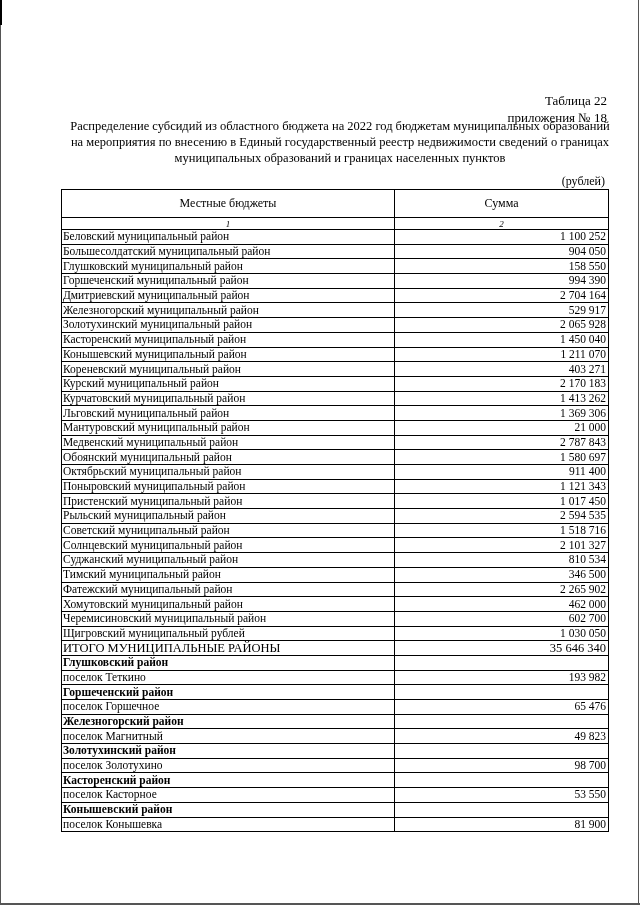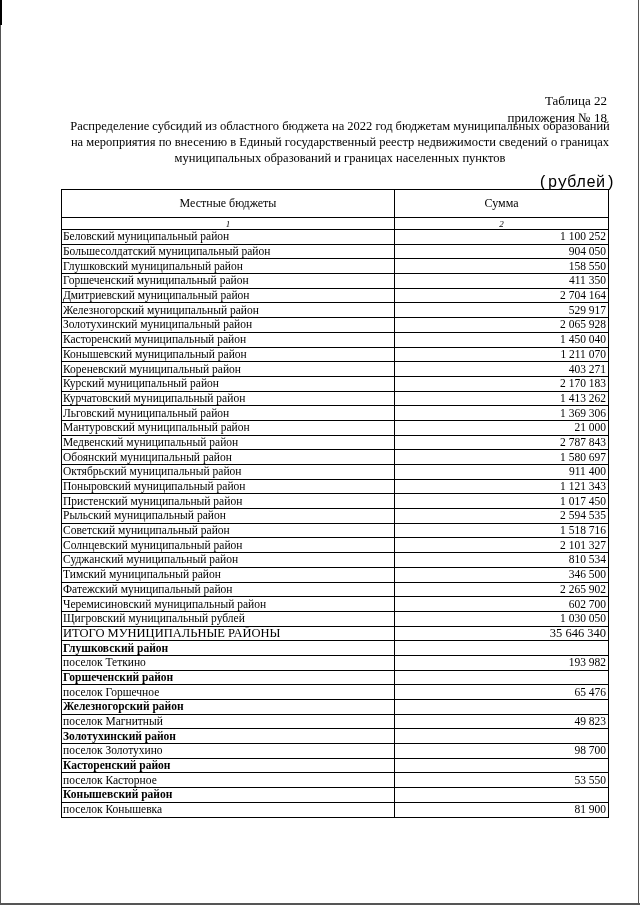--- a/index.html
+++ b/index.html
@@ -14,21 +14,21 @@
 
     .table-ref {
       position: absolute; right: 33px; top: 56px; text-align: right;
       font-size: 13px; line-height: 17px; margin-top: 36px;
     }
     .doc-title {
       position: absolute; left: 70px; width: 540px; top: 118px; text-align: center;
       font-weight: normal; font-size: 12.5px; line-height: 16px;
     }
     .units {
-      position: absolute; right: 25px; top: 174px; font-size: 16px; font-family: Liberation Mono, monospace;
+      position: absolute; right: 35px; top: 174px; font-size: 12px;
     }
     table.budget {
       position: absolute; left: 61px; top: 189px; width: 547px;
       border-collapse: collapse; table-layout: fixed; font-size: 11.5px;
     }
     table.budget col.c1 { width: 333px; }
     table.budget col.c2 { width: 214px; }
     table.budget td, table.budget th {
       border: 1px solid #000; padding: 0 1px; height: 13.7px; line-height: 13px;
       white-space: nowrap; overflow: hidden;
@@ -79,21 +79,21 @@
       <tr class="item">
         <td>Большесолдатский муниципальный район</td>
         <td class="sum">904 050</td>
       </tr>
       <tr class="item">
         <td>Глушковский муниципальный район</td>
         <td class="sum">158 550</td>
       </tr>
       <tr class="item">
         <td>Горшеченский муниципальный район</td>
-        <td class="sum">411 350</td>
+        <td class="sum">994 390</td>
       </tr>
       <tr class="item">
         <td>Дмитриевский муниципальный район</td>
         <td class="sum">2 704 164</td>
       </tr>
       <tr class="item">
         <td>Железногорский муниципальный район</td>
         <td class="sum">529 917</td>
       </tr>
       <tr class="item">
@@ -164,20 +164,24 @@
         <td>Суджанский муниципальный район</td>
         <td class="sum">810 534</td>
       </tr>
       <tr class="item">
         <td>Тимский муниципальный район</td>
         <td class="sum">346 500</td>
       </tr>
       <tr class="item">
         <td>Фатежский муниципальный район</td>
         <td class="sum">2 265 902</td>
+      </tr>
+      <tr class="item">
+        <td>Хомутовский муниципальный район</td>
+        <td class="sum">462 000</td>
       </tr>
       <tr class="item">
         <td>Черемисиновский муниципальный район</td>
         <td class="sum">602 700</td>
       </tr>
       <tr class="item">
         <td>Щигровский муниципальный рублей</td>
         <td class="sum">1 030 050</td>
       </tr>
       <tr class="total">

